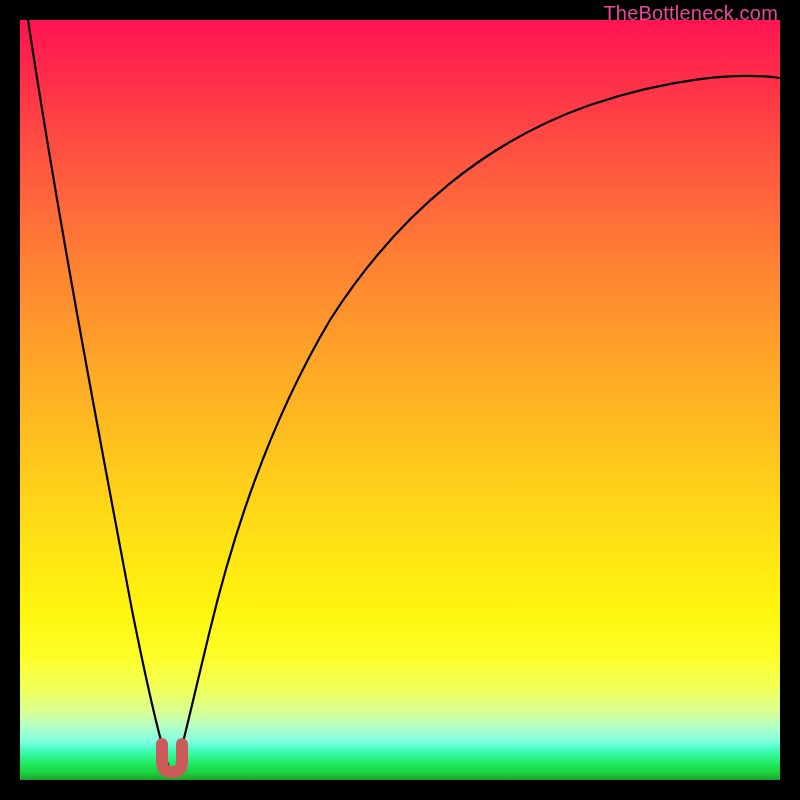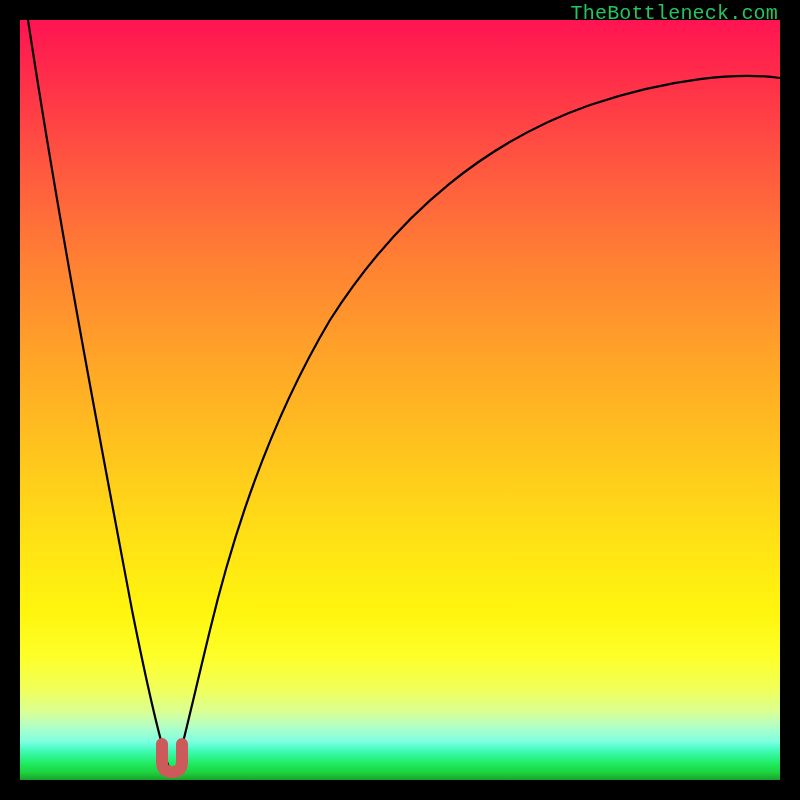--- a/index.html
+++ b/index.html
@@ -41,23 +41,23 @@
       #2df48b 97%,
       #1fe85c 98%,
       #1cd33e 99%,
       #1aa12c 100%
     );
   }
   .attrib {
     position: absolute;
     top: 2px;
     right: 22px;
-    font-family: Liberation Mono, monospace;
+    font-family: Liberation Sans, sans-serif;
     font-size: 20px;
-    color: #22c55e;
+    color: #ec4899;
     text-align: right;
     letter-spacing: 0.2px;
   }
   svg.curve {
     position: absolute;
     left: 20px;
     top: 20px;
     width: 760px;
     height: 760px;
   }

